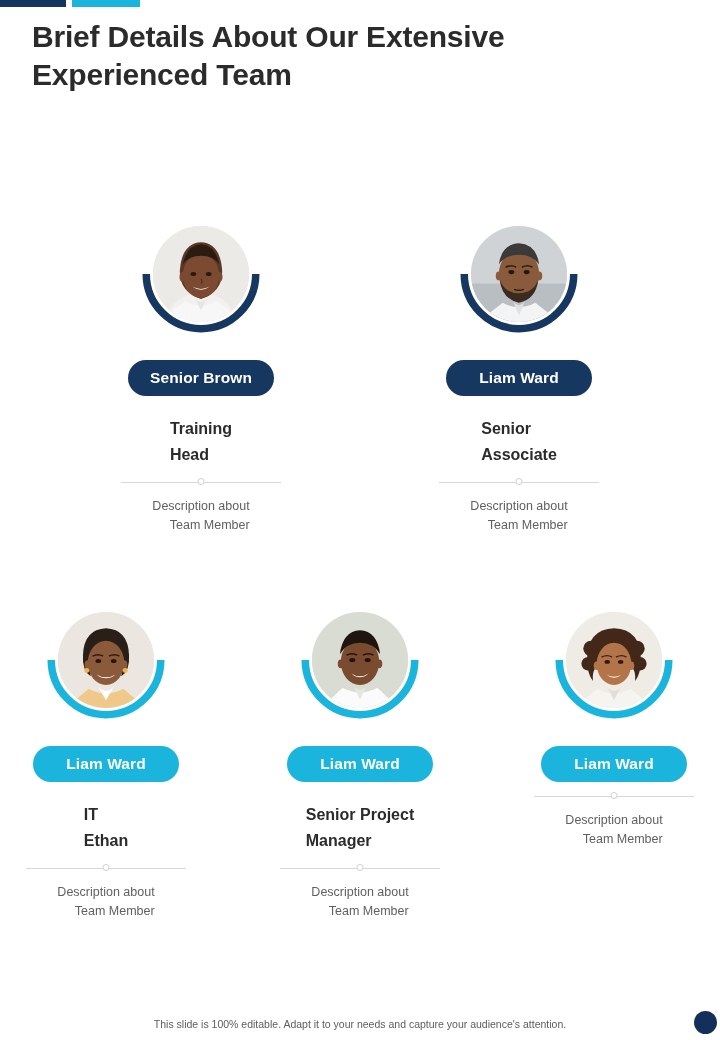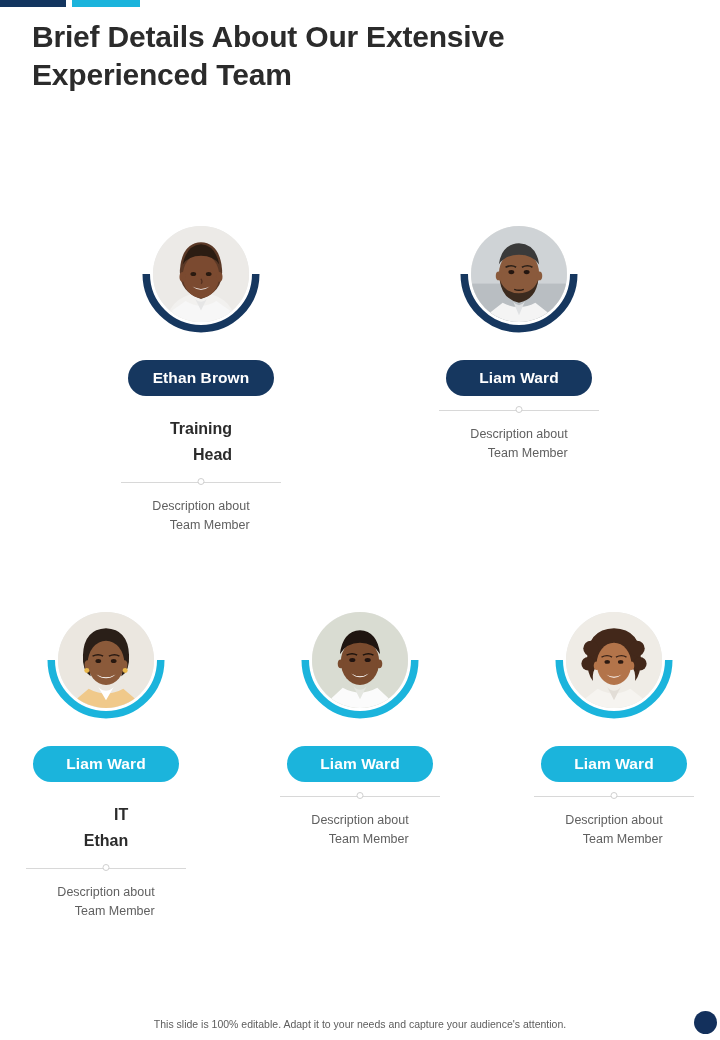--- a/index.html
+++ b/index.html
@@ -124,21 +124,21 @@
   }
   .name-pill.navy { background: #16375f; }
   .name-pill.cyan { background: #1bb4dc; }
 
   
   .role-title {
     margin-top: 20px;
     font-size: 16px;
     font-weight: bold;
     color: #2b2b2b;
-    text-align: right;
+    text-align: left;
     line-height: 1.62;
     white-space: pre-line;
   }
 
   
   .divider {
     position: relative;
     width: 160px;
     height: 12px;
     margin-top: 9px;
@@ -222,21 +222,21 @@
           <ellipse cx="69" cy="53" rx="3.4" ry="5" fill="#7b4a30"></ellipse>
           <ellipse cx="42" cy="50" rx="3" ry="2.1" fill="#2a1a10"></ellipse>
           <ellipse cx="58" cy="50" rx="3" ry="2.1" fill="#2a1a10"></ellipse>
           <path d="M41 63 q9 7 18 0 q-9 5 -18 0z" fill="#ffffff"></path>
           <path d="M50 55 q2 4 0 5" stroke="#543021" stroke-width="1.4" fill="none"></path>
           <path d="M34 78 q16 10 32 0 l14 10 v12 H20 v-12z" fill="#f7f7f7"></path>
           <path d="M44 76 q6 6 12 0 l-6 12z" fill="#e6e6e6"></path>
         </svg>
       </div>
     </div>
-    <div class="name-pill navy">Ethan Brown</div>
+    <div class="name-pill navy">Senior Brown</div>
     <div class="role-title">Training
 Head</div>
     <div class="divider">
       <div class="divider-line"></div>
       <div class="divider-dot"></div>
     </div>
     <div class="member-desc">Description about
 Team Member</div>
   </div>
 
@@ -258,20 +258,22 @@
           <ellipse cx="58" cy="48" rx="3.1" ry="2.2" fill="#241610"></ellipse>
           <path d="M36 43 q6 -3 11 0" stroke="#2c2018" stroke-width="1.6" fill="none"></path>
           <path d="M53 43 q6 -3 11 0" stroke="#2c2018" stroke-width="1.6" fill="none"></path>
           <path d="M45 66 q5 2 10 0" stroke="#2b1c14" stroke-width="1.6" fill="none"></path>
           <path d="M33 80 q17 9 34 0 l13 10 v10 H20 V90z" fill="#f4f4f4"></path>
           <path d="M44 79 q6 7 12 0 l-6 14z" fill="#dfe1e3"></path>
         </svg>
       </div>
     </div>
     <div class="name-pill navy">Liam Ward</div>
+    <div class="role-title">Senior
+Associate</div>
     <div class="divider">
       <div class="divider-line"></div>
       <div class="divider-dot"></div>
     </div>
     <div class="member-desc">Description about
 Team Member</div>
   </div>
 
 </div>
 
@@ -328,20 +330,22 @@
           <ellipse cx="58" cy="50" rx="3.2" ry="2.2" fill="#221410"></ellipse>
           <path d="M36 45 q6 -3 11 0" stroke="#1d120c" stroke-width="1.5" fill="none"></path>
           <path d="M53 45 q6 -3 11 0" stroke="#1d120c" stroke-width="1.5" fill="none"></path>
           <path d="M41 64 q9 8 18 0 q-9 6 -18 0z" fill="#ffffff"></path>
           <path d="M32 79 q18 10 36 0 l12 11 v10 H20 V90z" fill="#fbfbfb"></path>
           <path d="M43 77 q7 8 14 0 l-7 14z" fill="#e4e6e0"></path>
         </svg>
       </div>
     </div>
     <div class="name-pill cyan">Liam Ward</div>
+    <div class="role-title">Senior Project
+Manager</div>
     <div class="divider">
       <div class="divider-line"></div>
       <div class="divider-dot"></div>
     </div>
     <div class="member-desc">Description about
 Team Member</div>
   </div>
 
   <div class="member-card">
     <div class="avatar-wrap">

